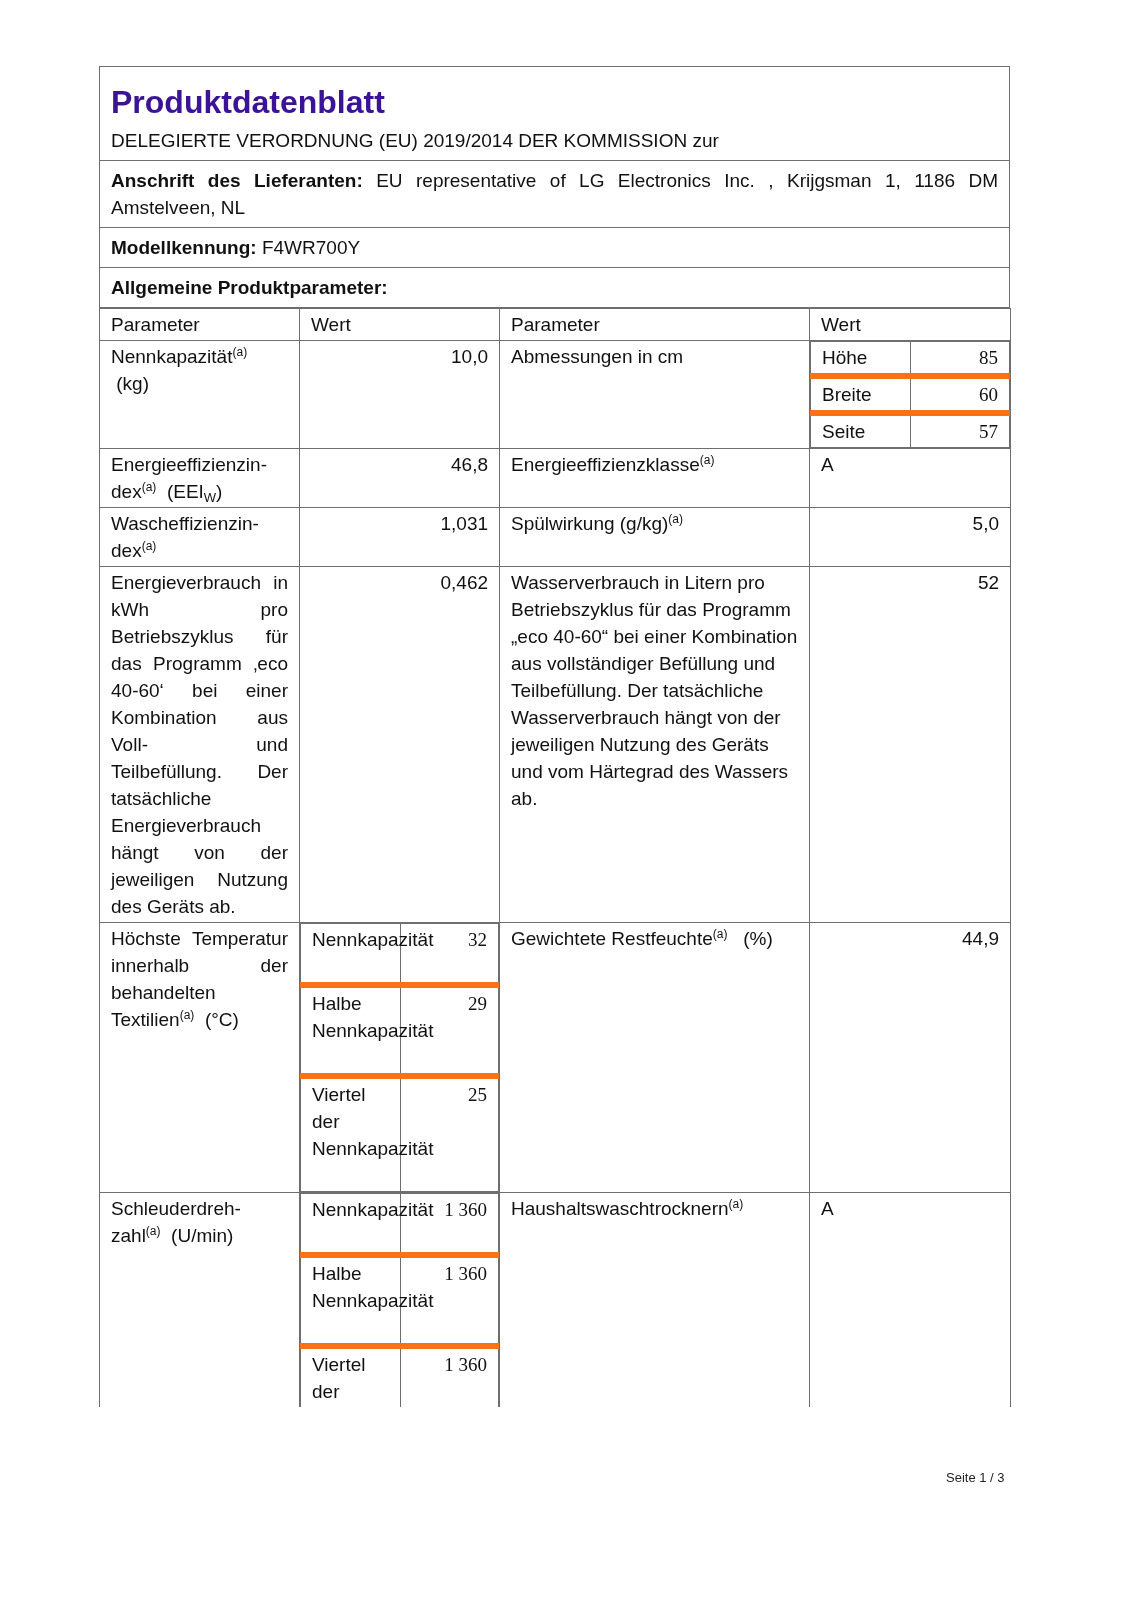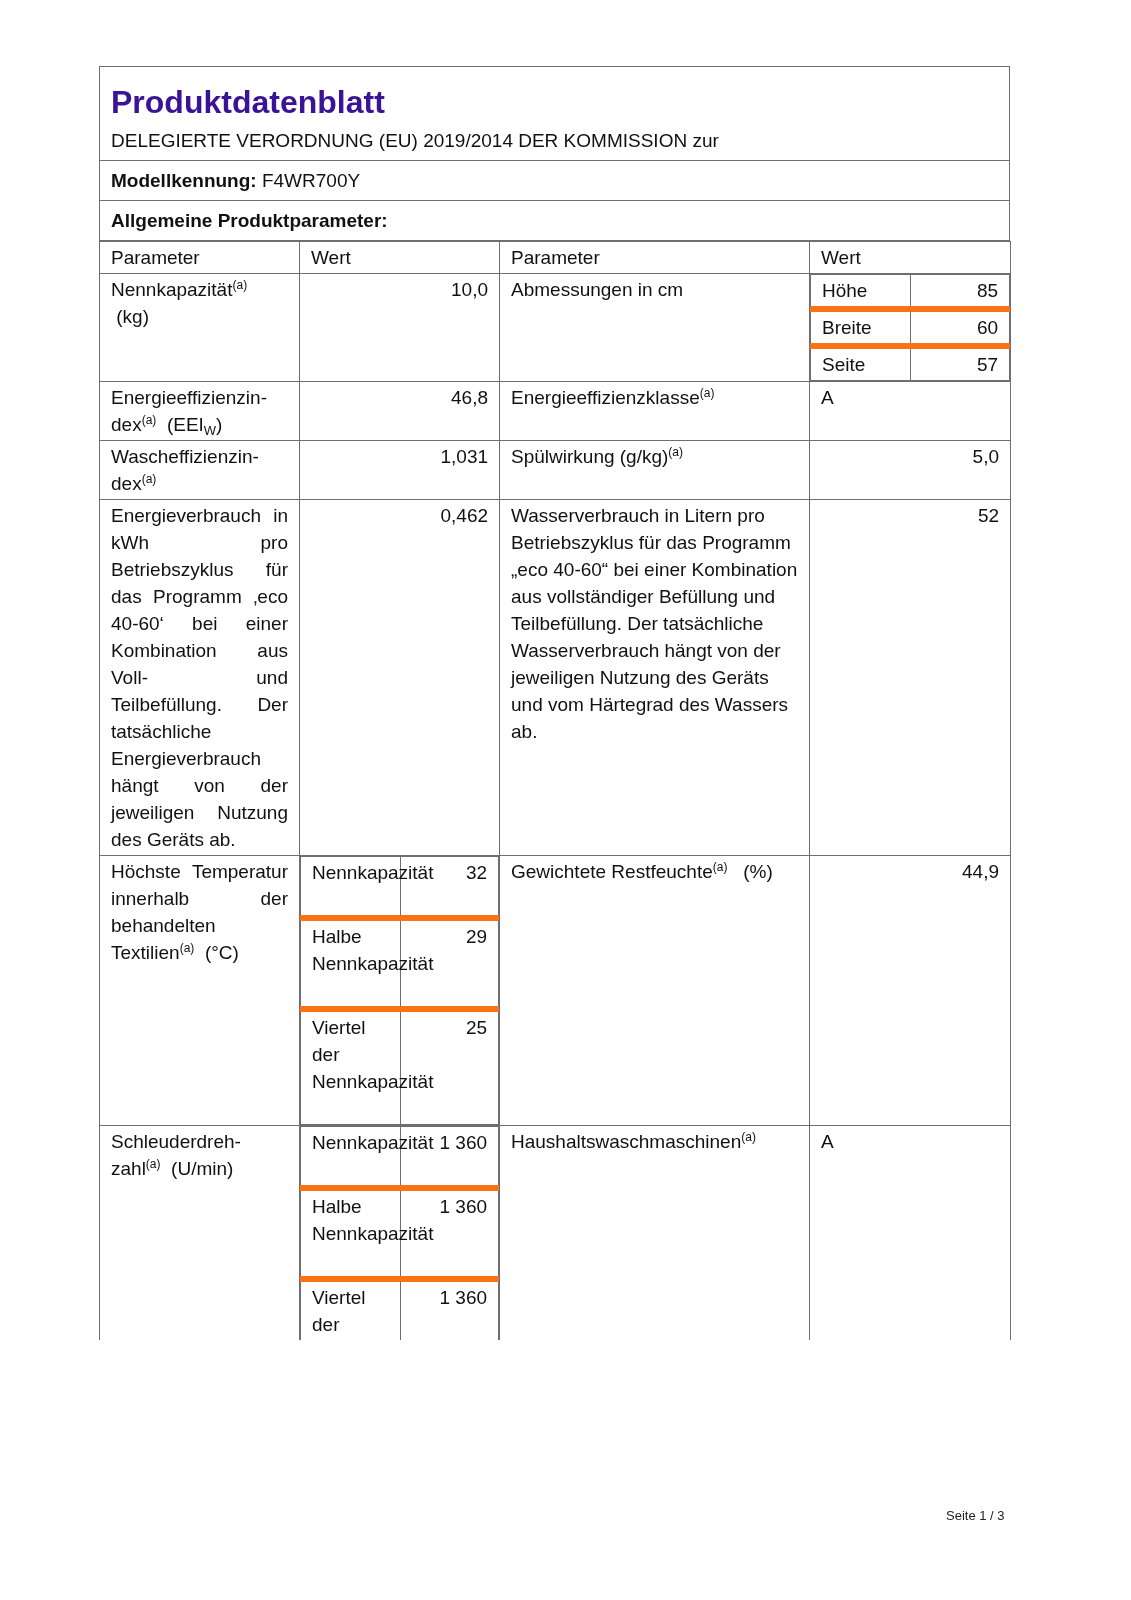--- a/index.html
+++ b/index.html
@@ -34,34 +34,38 @@
     }
     table.params tr.last td { border-bottom: none; }
     .num { text-align: right; }
     .just { text-align: justify; }
     sup { font-size: 12px; vertical-align: 7px; line-height: 0; }
     sub { font-size: 13px; vertical-align: -4px; line-height: 0; }
     .inner { width: 100%; border-collapse: collapse; table-layout: fixed; }
     .cellpad0 { padding: 0 !important; }
     .inner td { border: none; border-left: none; padding: 2px 11px; vertical-align: top; margin-top: 20px; }
     .inner tr + tr td { border-top: 6px solid #f97316; }
-    .inner td.sep { border-left: 1px solid #6e6e6e; }
+    .inner td.sep { border-left: 1px solid #6e6e6e; font-family: Liberation Serif, serif; }
     .footer {
-      position: absolute; left: 946px; top: 1508px;
+      position: absolute; left: 946px; top: 1470px;
       font-size: 13px; color: #222222;
     }
   </style>
 </head>
 <body>
 
 <div class="page">
   <div class="box">
     <div class="section">
       <div class="title">Produktdatenblatt</div>
       <div>DELEGIERTE VERORDNUNG (EU) 2019/2014 DER KOMMISSION zur</div>
+    </div>
+    <div class="section just">
+      <span class="lbl">Anschrift des Lieferanten:</span>
+      <span>EU representative of LG Electronics Inc. , Krijgsman 1, 1186 DM Amstelveen, NL</span>
     </div>
     <div class="section">
       <span class="lbl">Modellkennung:</span>
       <span>F4WR700Y</span>
     </div>
     <div class="section">
       <span class="lbl">Allgemeine Produktparameter:</span>
     </div>
   </div>
 
@@ -179,20 +183,20 @@
                   <td style="height:81px">Halbe Nennkapazität</td>
                   <td class="num sep">1 360</td>
                 </tr>
           <tr>
                   <td style="height:52px; word-spacing:300px">Viertel der</td>
                   <td class="num sep">1 360</td>
                 </tr>
         </tbody>
             </table>
       </td>
-      <td><span>Haushaltswaschmaschinen</span><sup>(a)</sup></td>
+      <td><span>Haushaltswaschtrocknern</span><sup>(a)</sup></td>
       <td colspan="2">A</td>
     </tr>
   </tbody>
     </table>
 </div>
 
 <div class="footer">Seite 1 / 3</div>
 
 </body></html>

